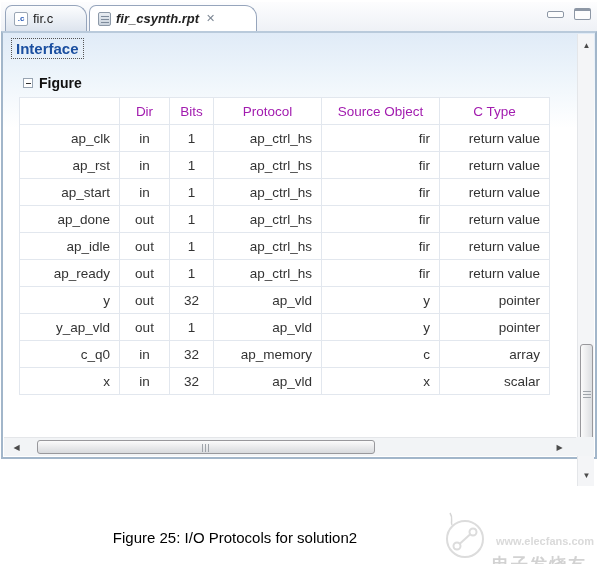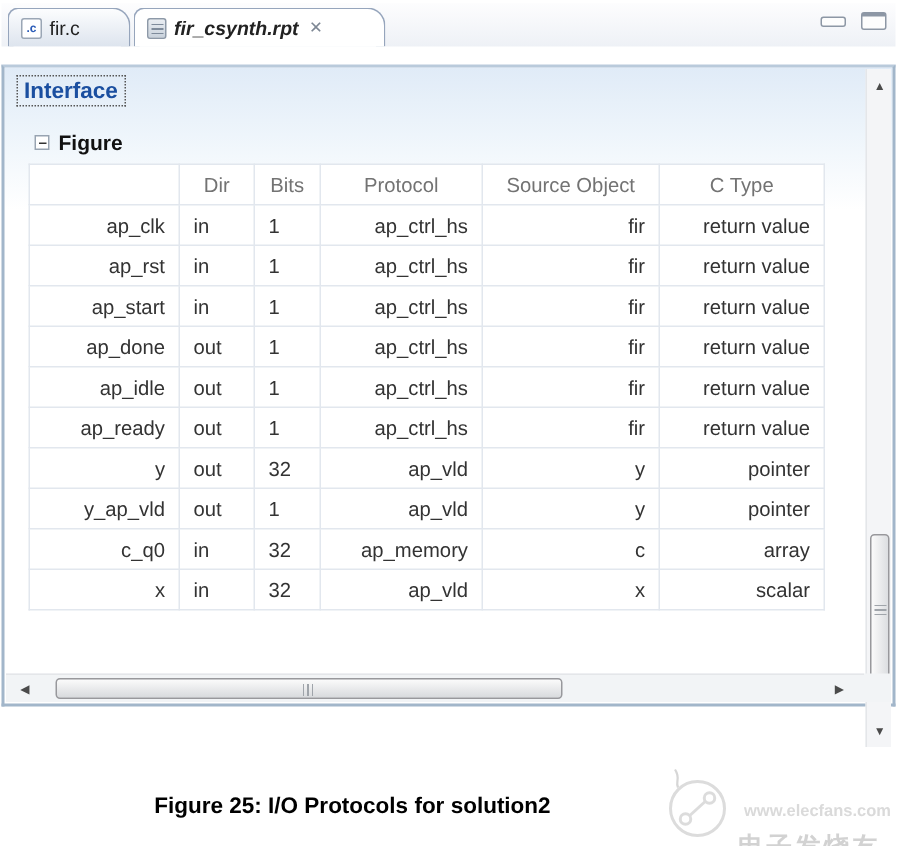--- a/index.html
+++ b/index.html
@@ -27,41 +27,41 @@
             background:repeating-linear-gradient(#7e8b9b 0 1px, transparent 1px 3px); }
   .win-controls { position:absolute; right:6px; top:6px; display:flex; gap:10px; }
   .win-btn { width:17px; height:12px; border:1px solid #8d97a5; border-radius:2px;
              background:#fdfdfd; }
   .win-btn.min { height:7px; margin-top:3px; }
   .win-btn.max { border-top-width:3px; }
 
   
   .content { position:absolute; left:0; top:29px; width:596px; height:428px;
              border:2px solid #a2b6ca; border-top:2px solid #b9cadb;
-             background:linear-gradient(#e0ebf7 0px, #eef5fb 45px, #ffffff 95px);margin-top:12px; }
+             background:linear-gradient(#e0ebf7 0px, #eef5fb 45px, #ffffff 95px); }
   .iface-link { position:absolute; left:8px; top:5px; padding:1px 4px;
                 border:1px dotted #555; font-size:15px; font-weight:bold;
                 color:#1b4fa0; cursor:pointer; }
   .summary-row { position:absolute; left:20px; top:42px; display:flex;
                  align-items:center; gap:6px; }
   .collapse-box { width:10px; height:10px; border:1px solid #98a4b2; background:#fff;
                   position:relative; cursor:pointer; }
   .collapse-box:before { content:""; position:absolute; left:2px; top:4px; width:5px;
                   height:1px; background:#333; }
   .summary-title { font-size:14px; font-weight:bold; color:#111; }
 
   
   table.summary { position:absolute; left:16px; top:64px; border-collapse:collapse;
                   font-size:13.5px; color:#333; table-layout:fixed; }
   table.summary th, table.summary td { border:1px solid #e2e7ee; height:27px;
                   padding:0 9px; white-space:nowrap; overflow:hidden; }
-  table.summary th { font-weight:normal; color:#737373; text-align:center; background:#fff; }
+  table.summary th { font-weight:normal; color:#a21caf; text-align:center; background:#fff; }
   table.summary td { background:#fff; }
   td.c0 { text-align:right; }
-  td.c1, td.c2 { text-align:left; }
+  td.c1, td.c2 { text-align:center; }
   td.c3, td.c4, td.c5 { text-align:right; }
 
   
   .vscroll { position:absolute; right:1px; top:1px; width:17px; height:452px;
              background:#f4f5f7; border-left:1px solid #e4e6e9; }
   .vscroll .arr { position:absolute; left:0; width:17px; height:17px; font-size:8px;
              color:#4b4b4b; text-align:center; line-height:17px; cursor:pointer; }
   .vscroll .arr.up { top:3px; }
   .vscroll .arr.down { bottom:2px; }
   .vthumb { position:absolute; left:2px; top:310px; width:13px; height:99px;
@@ -78,21 +78,21 @@
   .hthumb { position:absolute; left:33px; top:2px; width:338px; height:14px;
             border:1px solid #98989c; border-radius:3px;
             background:linear-gradient(#fbfbfb,#d8dadd); cursor:pointer; }
   .hgrip { position:absolute; top:3px; left:50%; margin-left:-4px; width:8px; height:8px;
            background:repeating-linear-gradient(90deg,#9fa4aa 0 1px, transparent 1px 3px); }
   .scroll-corner { position:absolute; right:1px; bottom:1px; width:18px; height:19px;
                    background:#f2f4f6; }
 
   
   .caption { position:absolute; left:0; top:529px; width:470px; text-align:center;
-             font-size:15px; font-weight:bold; color:#000; }
+             font-size:15px; font-weight:normal; color:#000; }
   .watermark { position:absolute; right:2px; top:505px; width:158px; height:58px;
                color:#cfcfcf; }
   .wm-logo { position:absolute; left:0px; top:6px; }
   .wm-text { position:absolute; left:52px; top:8px; font-size:17px; font-weight:bold;
              letter-spacing:2px; color:#d2d2d2;margin-top:40px; }
   .wm-url { position:absolute; left:56px; top:30px; font-size:11px; font-weight:bold;
             color:#dadada; }
 </style>
 </head>
 <body>

